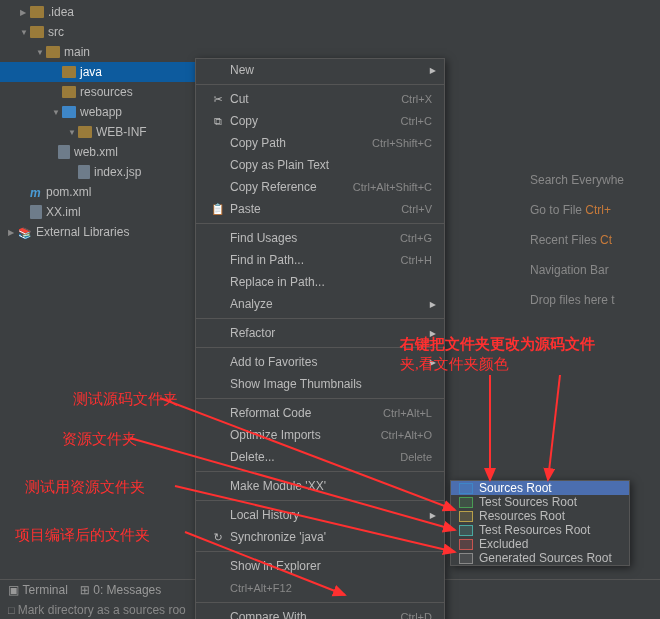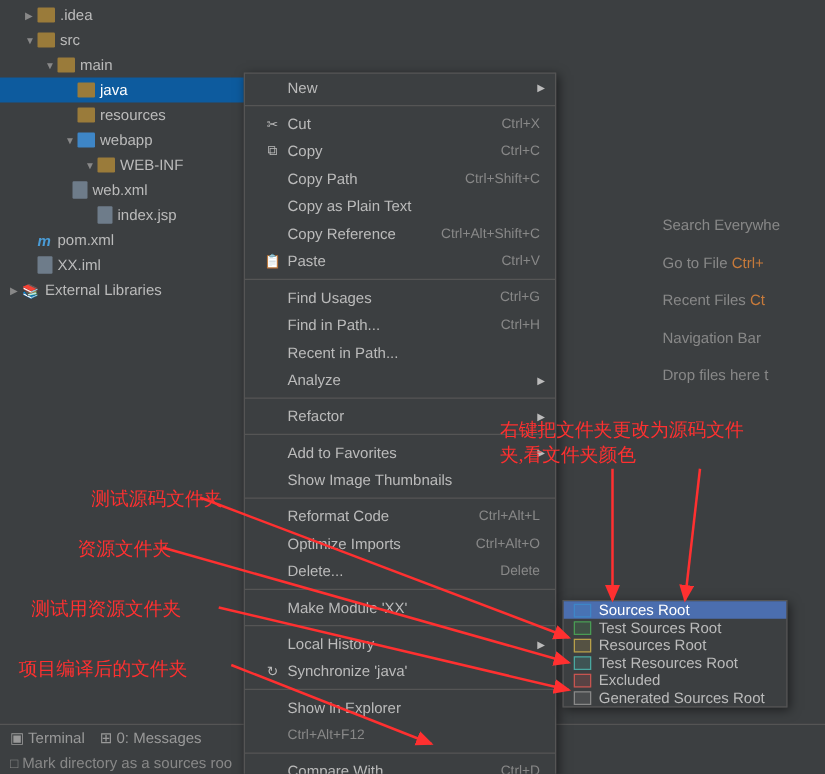--- a/index.html
+++ b/index.html
@@ -148,21 +148,21 @@
   <div class="menu-sep"></div>
   <div class="menu-item">
       <span class="menu-label">Find Usages</span>
       <span class="menu-shortcut">Ctrl+G</span>
     </div>
   <div class="menu-item">
       <span class="menu-label">Find in Path...</span>
       <span class="menu-shortcut">Ctrl+H</span>
     </div>
   <div class="menu-item">
-      <span class="menu-label">Recent in Path...</span>
+      <span class="menu-label">Replace in Path...</span>
     </div>
   <div class="menu-item">
       <span class="menu-label">Analyze</span>
       <span class="menu-arrow">▶</span>
     </div>
   <div class="menu-sep"></div>
   <div class="menu-item">
       <span class="menu-label">Refactor</span>
       <span class="menu-arrow">▶</span>
     </div>
@@ -244,21 +244,21 @@
 
 <div class="editor-hints">
   <div>Search Everywhe</div>
   <div><span>Go to File </span><span class="hint-key">Ctrl+</span></div>
   <div><span>Recent Files </span><span class="hint-key">Ct</span></div>
   <div>Navigation Bar</div>
   <div>Drop files here t</div>
 </div>
 
 <div class="annotations">
-  <div class="ann-text" style="left:400px;top:335px;">右键把文件夹更改为源码文件</div>
+  <div class="ann-text" style="left:400px;top:335px;font-weight:bold;">右键把文件夹更改为源码文件</div>
   <div class="ann-text" style="left:400px;top:355px;">夹,看文件夹颜色</div>
   <div class="ann-text" style="left:50px;top:390px;margin-left:23px;">测试源码文件夹</div>
   <div class="ann-text" style="left:62px;top:430px;">资源文件夹</div>
   <div class="ann-text" style="left:25px;top:478px;">测试用资源文件夹</div>
   <div class="ann-text" style="left:15px;top:526px;">项目编译后的文件夹</div>
   <svg class="arrows">
     <defs>
         <marker id="ah" markerWidth="8" markerHeight="8" refX="6" refY="3" orient="auto">
           <path d="M0,0 L7,3 L0,6 Z" fill="#ff3030"></path>
         </marker>

